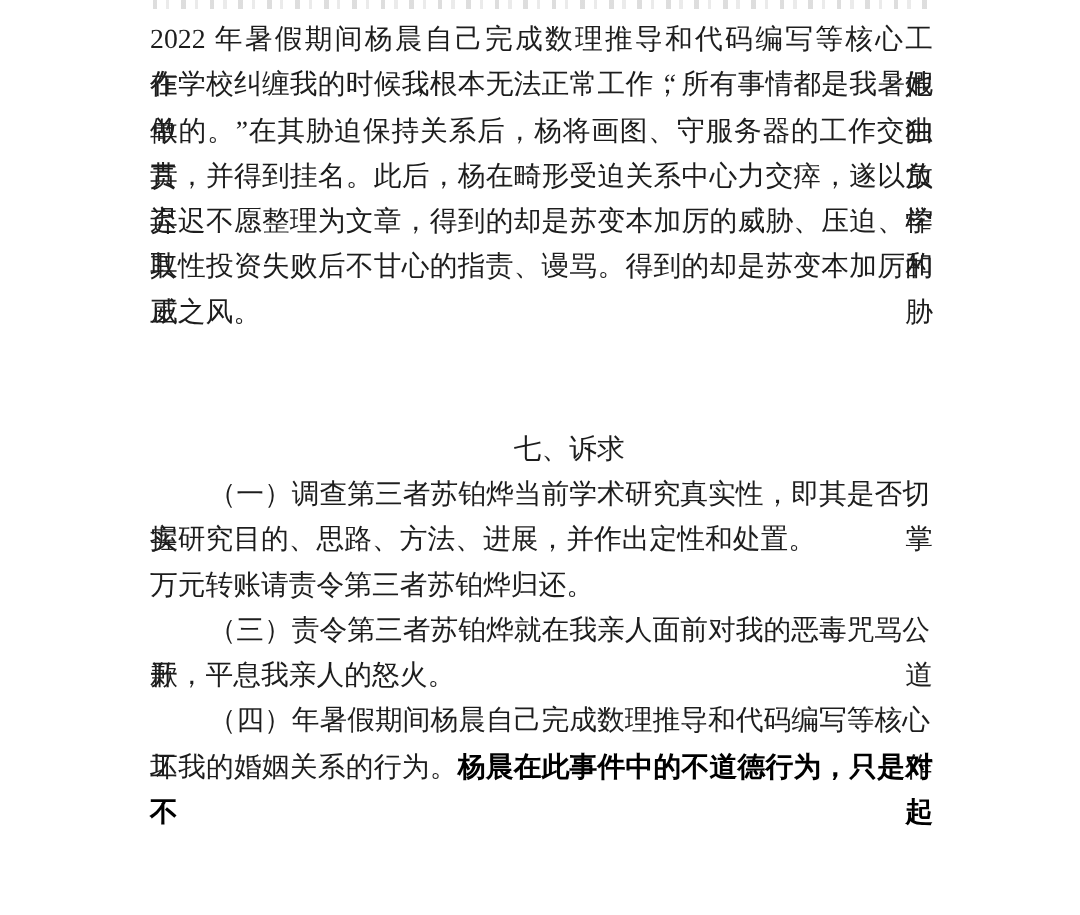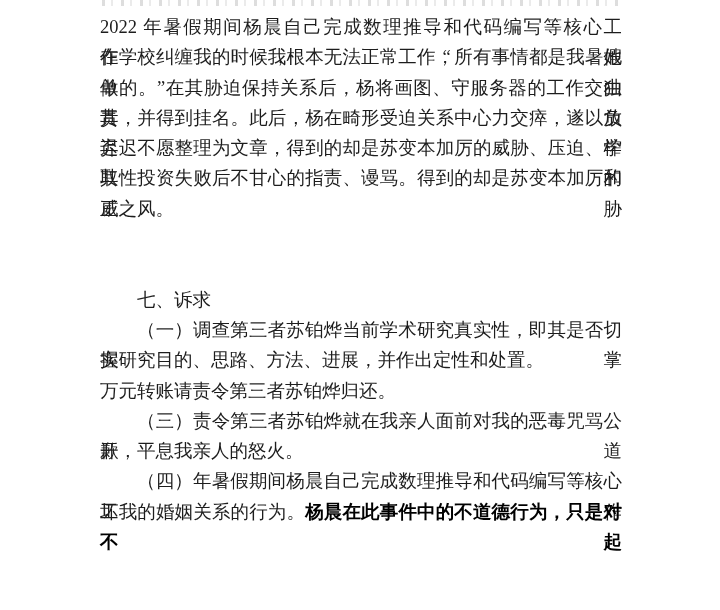--- a/index.html
+++ b/index.html
@@ -46,20 +46,21 @@
     height: 30.3px;
     white-space: normal;
     text-align: left;
   }
   .line.justify {
     text-align: justify;
     text-align-last: justify;
   }
   .line.indent {
     text-indent: 2em;
+    text-align: center;
   }
   .line .bold {
     font-weight: bold;
     color: #000000;
   }
 </style>
 </head>
 <body>
 
 <div class="page">

